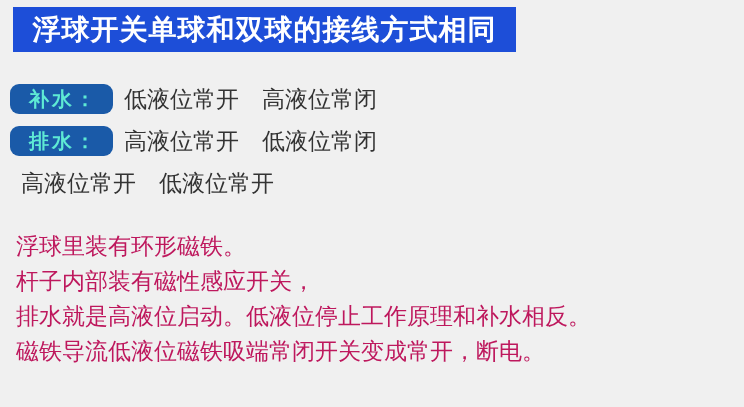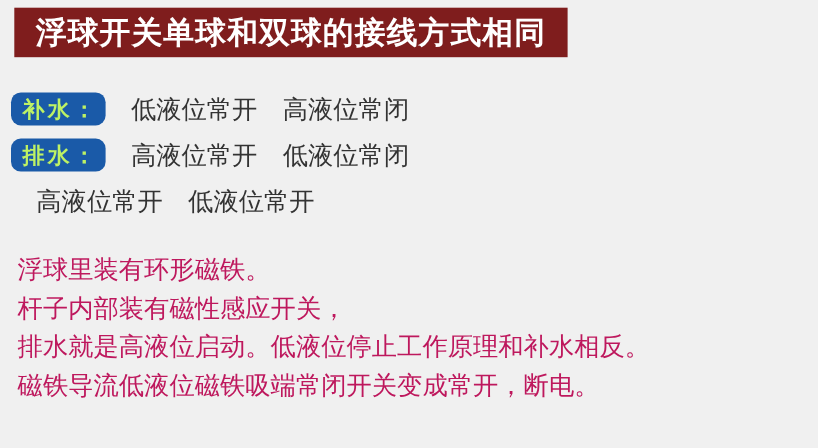--- a/index.html
+++ b/index.html
@@ -18,21 +18,21 @@
     position: relative;
     width: 744px;
     height: 407px;
   }
   .banner {
     position: absolute;
     left: 13px;
     top: 7px;
     width: 503px;
     height: 45px;
-    background: #7f1d1d;
+    background: #1d4ed8;
     color: #ffffff;
     font-size: 28px;
     font-weight: bold;
     letter-spacing: 1px;
     display: flex;
     align-items: center;
     justify-content: center;
     box-sizing: border-box;
   }
   .rules {
@@ -40,37 +40,37 @@
     left: 10px;
     top: 84px;
   }
   .rule-row {
     display: flex;
     align-items: center;
     height: 30px;
     margin-bottom: 12px;
   }
   .pill {
-    width: 86px;
+    width: 103px;
     height: 30px;
     background: #1a5aa8;
     border-radius: 9px;
-    color: #bef264;
+    color: #5eead4;
     font-size: 20px;
     font-weight: bold;
     letter-spacing: 3px;
     display: flex;
     align-items: center;
     justify-content: center;
     box-sizing: border-box;
     padding-left: 4px;
     flex: 0 0 auto;
   }
   .rule-text {
-    margin-left: 23px;
+    margin-left: 11px;
     font-size: 23px;
     color: #333333;
     white-space: nowrap;
   }
   .paragraph {
     position: absolute;
     left: 16px;
     top: 229px;
     font-size: 23px;
     line-height: 35px;

